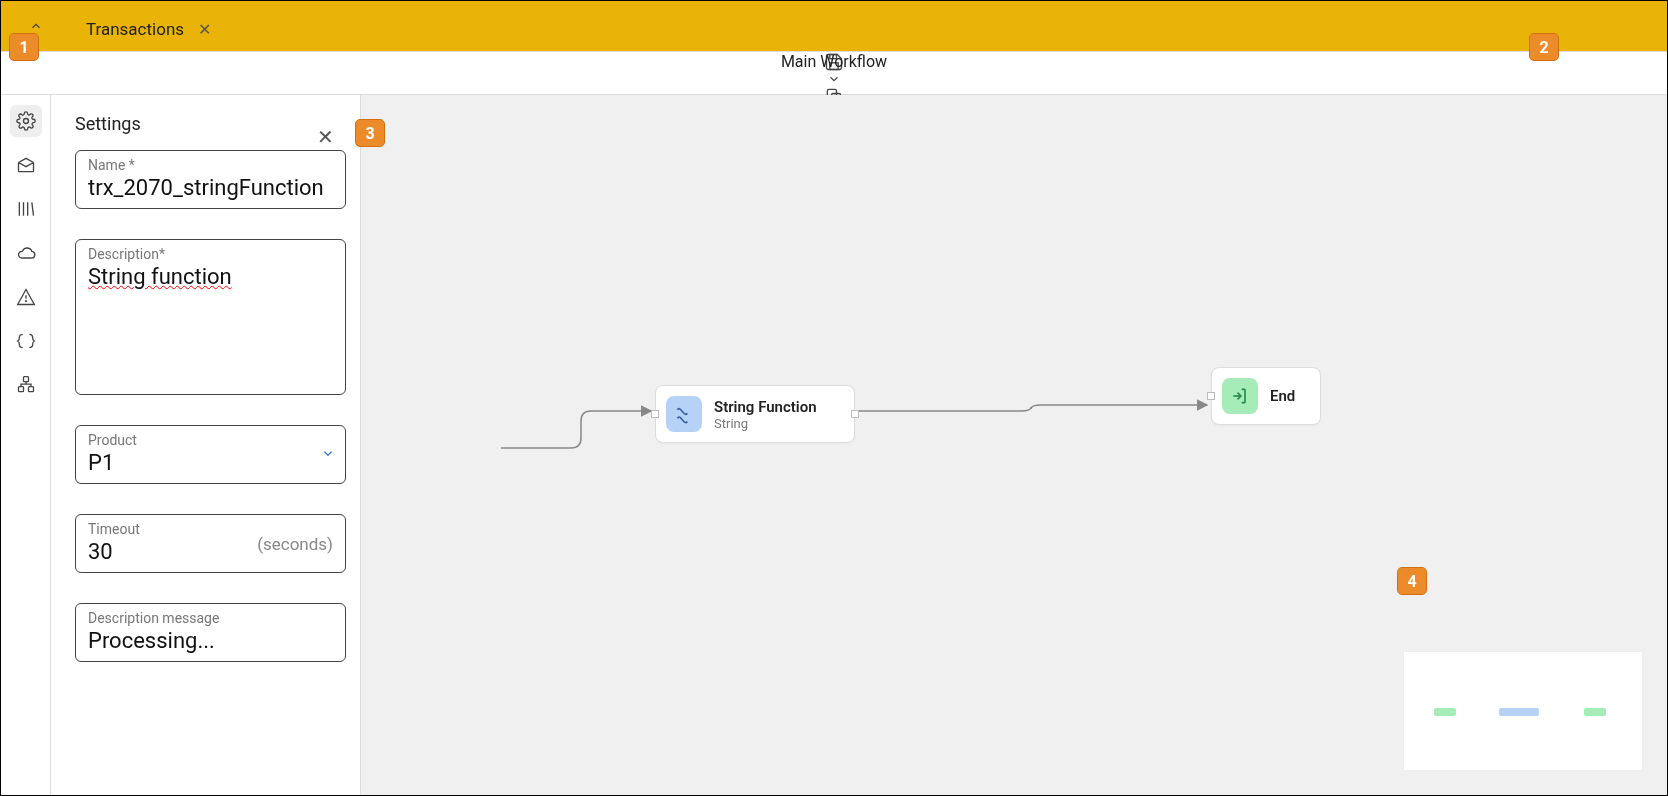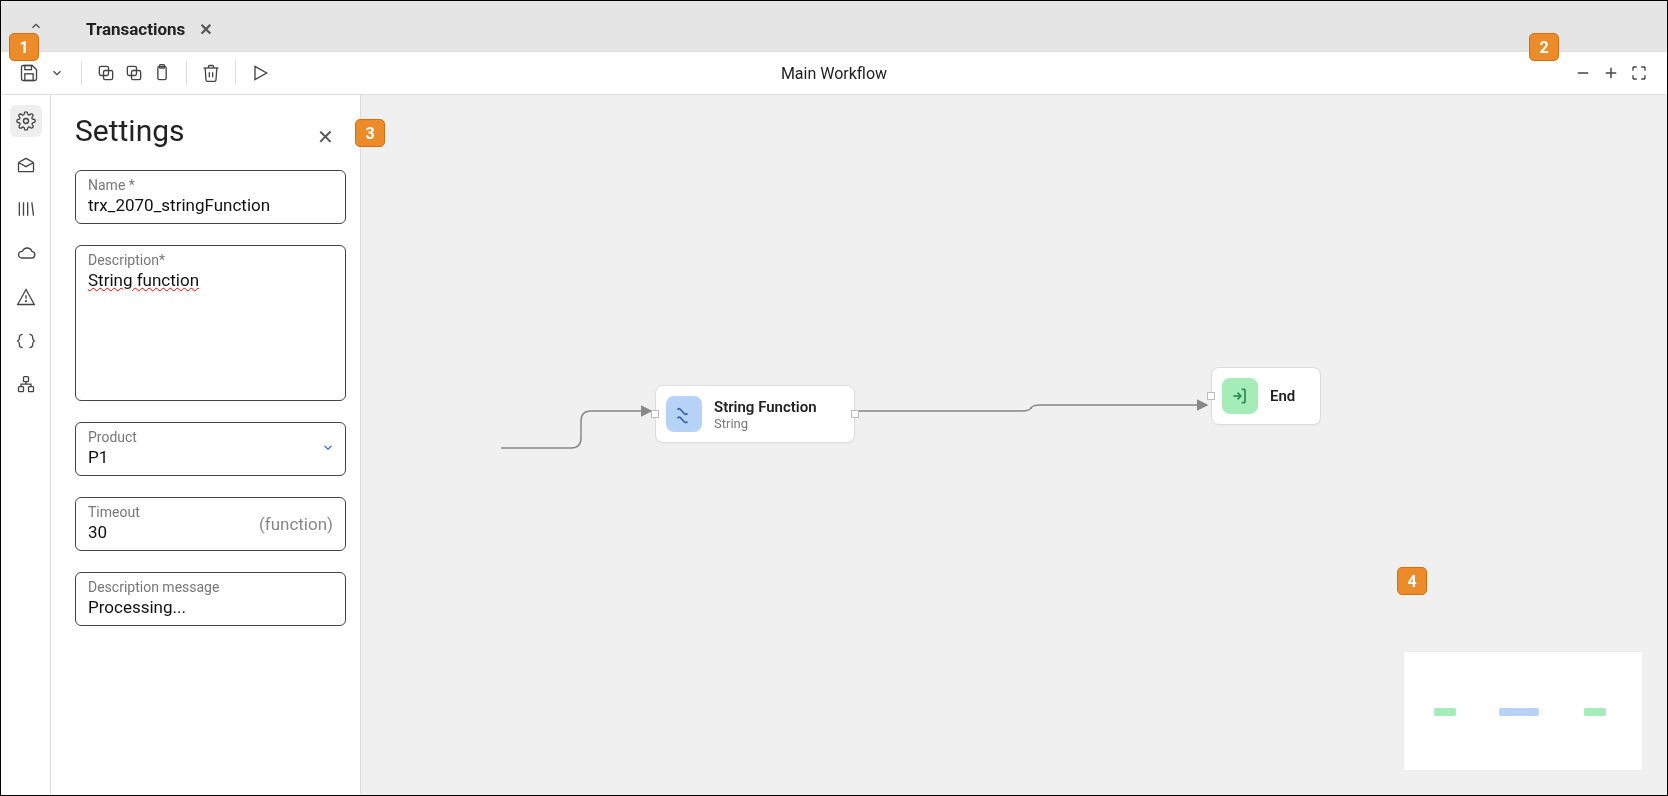--- a/index.html
+++ b/index.html
@@ -1,48 +1,48 @@
 <!DOCTYPE html>
 <html><head>
 <meta charset="utf-8">
 <style>
   * { box-sizing: border-box; }
   html, body { margin:0; padding:0; font-family: -apple-system, BlinkMacSystemFont, "Segoe UI", Roboto, Arial, sans-serif; background:#eee; }
   .app { width:1668px; height:796px; border:1px solid #000; background:#fff; position:relative; overflow:hidden; }
 
   
-  .tabbar { height:50px; background:#e5e5e5; display:flex; align-items:flex-end; padding-left:65px;font-weight:bold; }
+  .tabbar { height:50px; background:#eab308; display:flex; align-items:flex-end; padding-left:65px; }
   .chevup { position:absolute; left:28px; top:18px; font-size:14px; color:#444; }
   .tab { height:44px; padding:0 20px; display:flex; align-items:center; gap:14px; font-size:17px; color:#222; cursor:pointer; position:relative; }
   .tab.active { background:#fff; border:1px solid #ddd; border-bottom:none; border-radius:6px 6px 0 0; }
   .tab .close { font-size:16px; color:#555; }
   .tab .circle { width:14px; height:14px; border:1.5px solid #888; border-radius:50%; display:inline-block; }
   .annot { position:absolute; width:30px; height:28px; background:#ec8b2a; border:1px solid #d46f0f; border-radius:5px; color:#fff; font-weight:700; font-size:16px; display:flex; align-items:center; justify-content:center; z-index:50; }
 
   
-  .toolbar { height:44px; background:#fff; border-top:1px solid #ddd; border-bottom:1px solid #ddd; display:flex; align-items:center; padding:0 14px; position:relative; }
+  .toolbar { height:44px; background:#fff; border-top:1px solid #ddd; border-bottom:1px solid #ddd; display:flex; align-items:center; padding:0 14px; position:relative;flex-direction:column; }
   .tbtn { width:28px; height:28px; display:flex; align-items:center; justify-content:center; color:#444; cursor:pointer; }
   .tdiv { width:1px; height:24px; background:#ddd; margin:0 10px; }
   .toolbar .spacer { flex:1; }
   .toolbar .title { position:absolute; left:50%; transform:translateX(-50%); font-size:16px; color:#222; }
 
   
   .body { display:flex; height:calc(100% - 94px); }
   .rail { width:50px; border-right:1px solid #ddd; display:flex; flex-direction:column; align-items:center; padding-top:10px; gap:12px; background:#fff; }
   .railbtn { width:32px; height:32px; display:flex; align-items:center; justify-content:center; border-radius:6px; color:#444; cursor:pointer; }
   .railbtn.active { background:#eee; }
 
   .panel { width:310px; border-right:1px solid #ddd; background:#fff; padding:18px 14px 0 24px; overflow:auto; }
-  .panel h1 { margin:0 0 22px 0; font-size:30px; font-weight:400; color:#222; }
+  .panel h1 { margin:0 0 16px 0; font-size:18px; font-weight:400; color:#222; }
   .panelclose { position:absolute; left:316px; top:124px; font-size:20px; color:#555; cursor:pointer; }
 
-  .field { border:1px solid #444; border-radius:6px; padding:6px 12px 8px; margin-bottom:21px; position:relative; }
+  .field { border:1px solid #444; border-radius:6px; padding:6px 12px 8px; margin-bottom:30px; position:relative; }
   .field.tall { height:156px; }
   .field .flabel { font-size:14px; color:#777; display:block; margin-bottom:2px; }
-  .field .fval { font-size:17px; color:#111; }
+  .field .fval { font-size:22px; color:#111; }
   .field .unit { position:absolute; right:12px; top:50%; transform:translateY(-50%); color:#888; font-size:17px; }
   .field .chevd { position:absolute; right:10px; top:50%; transform:translateY(-50%); color:#3a7cc9; font-size:14px; }
   .spellwave { text-decoration: underline wavy red; text-decoration-thickness:1px; }
 
   
   .canvas { flex:1; background:#f0f0f0; position:relative; }
   svg.wires { position:absolute; inset:0; width:100%; height:100%; }
   .node { position:absolute; background:#fff; border:1px solid #ddd; border-radius:8px; display:flex; align-items:center; gap:12px; padding:10px 16px 10px 10px; box-shadow:0 1px 2px rgba(0,0,0,0.04); cursor:pointer; }
   .nicon { width:36px; height:36px; border-radius:8px; display:flex; align-items:center; justify-content:center; }
   .green { background:#a6ecb9; }
@@ -211,21 +211,21 @@
         <span class="chevd">
           <svg width="14" height="14" viewBox="0 0 24 24" fill="none" stroke="currentColor" stroke-width="2.2">
               <polyline points="6 9 12 15 18 9"></polyline>
             </svg>
         </span>
       </div>
 
       <div class="field">
         <span class="flabel">Timeout</span>
         <span class="fval">30</span>
-        <span class="unit">(function)</span>
+        <span class="unit">(seconds)</span>
       </div>
 
       <div class="field" style="margin-bottom:0;">
         <span class="flabel">Description message</span>
         <span class="fval">Processing...</span>
       </div>
     </div>
     <span class="panelclose">✕</span>
 
     <div class="canvas">

